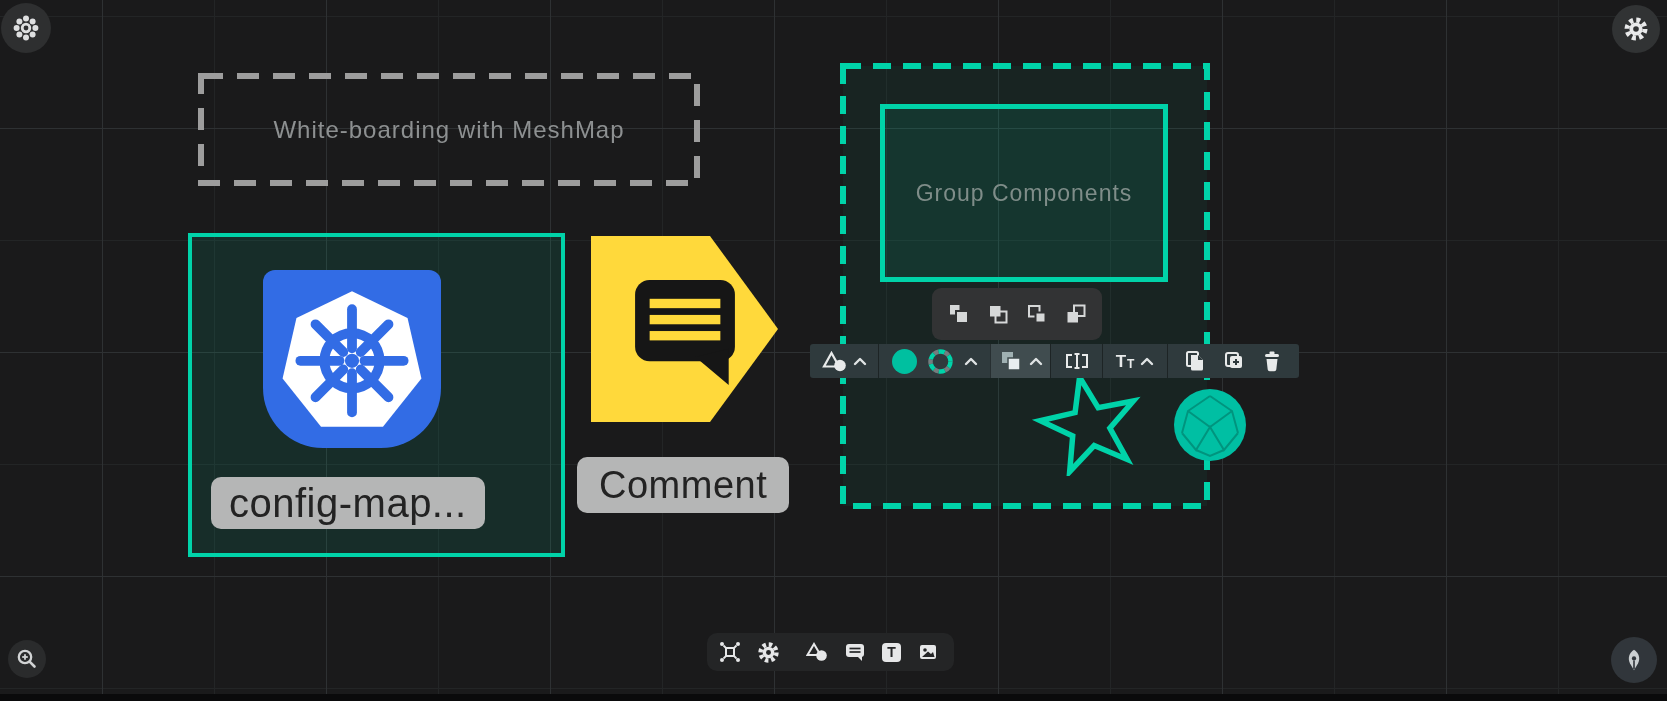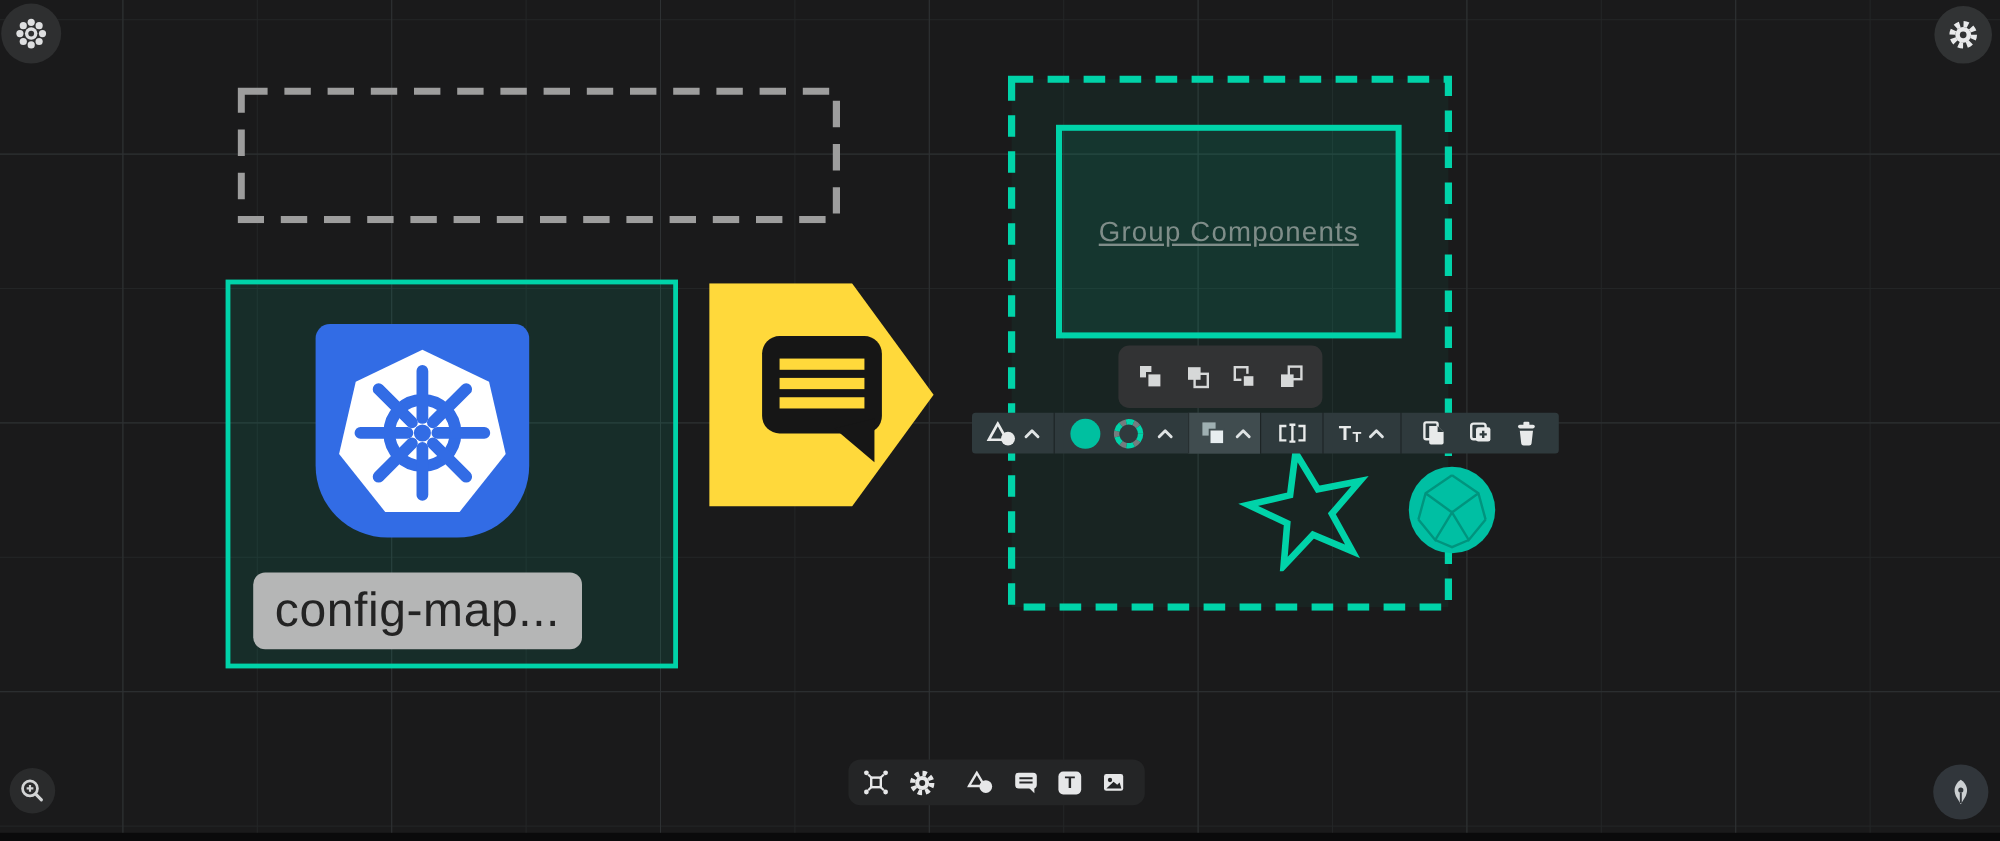--- a/index.html
+++ b/index.html
@@ -14,21 +14,21 @@
     background-size:224px 224px,224px 224px,112px 112px,112px 112px;
     background-position:102px 0,0 128px,-10px 0,0 16px;
     font-family:"Liberation Sans",sans-serif;
   }
   .abs{position:absolute;}
   .circle-btn{position:absolute;border-radius:50%;display:flex;align-items:center;justify-content:center;cursor:pointer;}
   .pill{position:absolute;display:inline-flex;align-items:center;background:#b5b6b6;border-radius:10px;color:#232323;white-space:nowrap;letter-spacing:.5px;}
   .board-text{color:#8d9091;letter-spacing:1px;}
   .node{box-sizing:border-box;position:absolute;border:4px solid #00D3A9;background:rgba(0,211,169,.10);}
   .group-node{box-sizing:border-box;position:absolute;border:5px solid #00D3A9;background:rgba(0,211,169,.10);
-    display:flex;align-items:center;justify-content:center;color:#7f8d89;font-size:23px;letter-spacing:1px;text-decoration:underline;}
+    display:flex;align-items:center;justify-content:center;color:#7f8d89;font-size:23px;letter-spacing:1px;}
   .k8s-icon{position:absolute;background:#326CE5;border-radius:12px 12px 60px 60px;}
   .mini-toolbar{position:absolute;background:#323334;border-radius:9px;display:flex;align-items:center;justify-content:center;gap:17px;z-index:5;}
   .main-toolbar{position:absolute;background:#2f3a3d;border-radius:3px;display:flex;align-items:stretch;z-index:6;}
   .tb-sec{display:flex;align-items:center;justify-content:center;gap:6px;box-sizing:border-box;}
   .tb-sec + .tb-sec{border-left:1px solid rgba(0,0,0,.38);}
   .tb-sec.active{background:#404c4f;}
   .dock{position:absolute;background:#242526;border-radius:10px;display:flex;align-items:center;padding:0 12px;gap:16px;z-index:6;}
   .swatch-fill{width:25px;height:25px;border-radius:50%;background:#00C0A0;}
   .font-tool{display:flex;align-items:flex-end;color:#e8eaea;font-weight:bold;line-height:1;}
   .font-tool .big{font-size:17px;}
@@ -64,20 +64,21 @@
     <svg width="26" height="26" viewBox="0 0 26 26">
       <circle cx="13" cy="13" r="9" fill="none" stroke="#e9eaeb" stroke-width="5" stroke-dasharray="3.9 3.17"></circle>
       <circle cx="13" cy="13" r="6.6" fill="#e9eaeb"></circle>
       <circle cx="13" cy="13" r="2.8" fill="#313334"></circle>
     </svg>
   </div>
 
   <svg class="abs" style="left:198px;top:73px;" width="502" height="113">
     <rect x="3" y="3" width="496" height="107" fill="none" stroke="#9d9d9d" stroke-width="6" stroke-dasharray="22 14"></rect>
   </svg>
+  <div class="abs board-text" style="left:198px;top:73px;width:502px;height:113px;display:flex;align-items:center;justify-content:center;font-size:24px;">White-boarding with MeshMap</div>
 
   <svg class="abs" style="left:840px;top:63px;" width="370" height="446">
     <rect x="3" y="3" width="364" height="440" fill="rgba(0,211,169,0.055)" stroke="#00D3A9" stroke-width="6" stroke-dasharray="18 12"></rect>
   </svg>
 
   <div class="group-node" style="left:880px;top:104px;width:288px;height:178px;">
     <span>Group Components</span>
   </div>
 
   <svg class="abs" style="left:1030px;top:372px;" width="120" height="104">
@@ -105,35 +106,38 @@
             <line x1="50" y1="44" x2="50" y2="22"></line>
           <line x1="54.9" y1="55.9" x2="70.5" y2="71.5"></line>
             <line x1="45.1" y1="55.9" x2="29.5" y2="71.5"></line>
           <line x1="54.9" y1="46.1" x2="70.5" y2="30.5"></line>
             <line x1="45.1" y1="46.1" x2="70.5" y2="30.5" opacity="0"></line>
           <line x1="45.1" y1="46.1" x2="29.5" y2="30.5"></line>
         </g>
         <circle cx="50" cy="51" r="4" fill="#326CE5"></circle>
       </svg>
     </div>
-    <div class="pill" style="left:19px;top:240px;height:64px;padding:0 18px;font-size:40px;">
+    <div class="pill" style="left:19px;top:240px;height:52px;padding:0 18px;font-size:40px;">
       <span>config-map...</span>
     </div>
   </div>
 
   <svg class="abs" style="left:591px;top:236px;" width="188" height="186">
     <polygon points="0,0 119,0 187,93 119,186 0,186" fill="#FFD93B"></polygon>
     <g transform="translate(42,42) scale(1.04)">
       <rect x="2" y="2" width="96" height="78" rx="14" fill="#161616"></rect>
       <polygon points="60,76 92,103 92,68" fill="#161616"></polygon>
       <rect x="16" y="20" width="68" height="9" fill="#FFD93B"></rect>
       <rect x="16" y="35.5" width="68" height="9" fill="#FFD93B"></rect>
       <rect x="16" y="51" width="68" height="9" fill="#FFD93B"></rect>
     </g>
   </svg>
+  <div class="pill" style="left:577px;top:457px;height:56px;padding:0 22px;font-size:38px;">
+    <span>Comment</span>
+  </div>
 
 
   <div class="mini-toolbar" style="left:932px;top:288px;width:170px;height:52px;">
     <svg width="22" height="22" viewBox="0 0 22 22">
       <rect x="2" y="2" width="9.5" height="9.5" fill="#d6d8d8"></rect>
       <rect x="8" y="8" width="12" height="12" fill="#d6d8d8" stroke="#323334" stroke-width="2"></rect>
     </svg>
     <svg width="22" height="22" viewBox="0 0 22 22">
       <rect x="3" y="3" width="10.5" height="10.5" fill="#d6d8d8"></rect>
       <rect x="8.5" y="8.5" width="11" height="11" fill="none" stroke="#d6d8d8" stroke-width="2"></rect>

